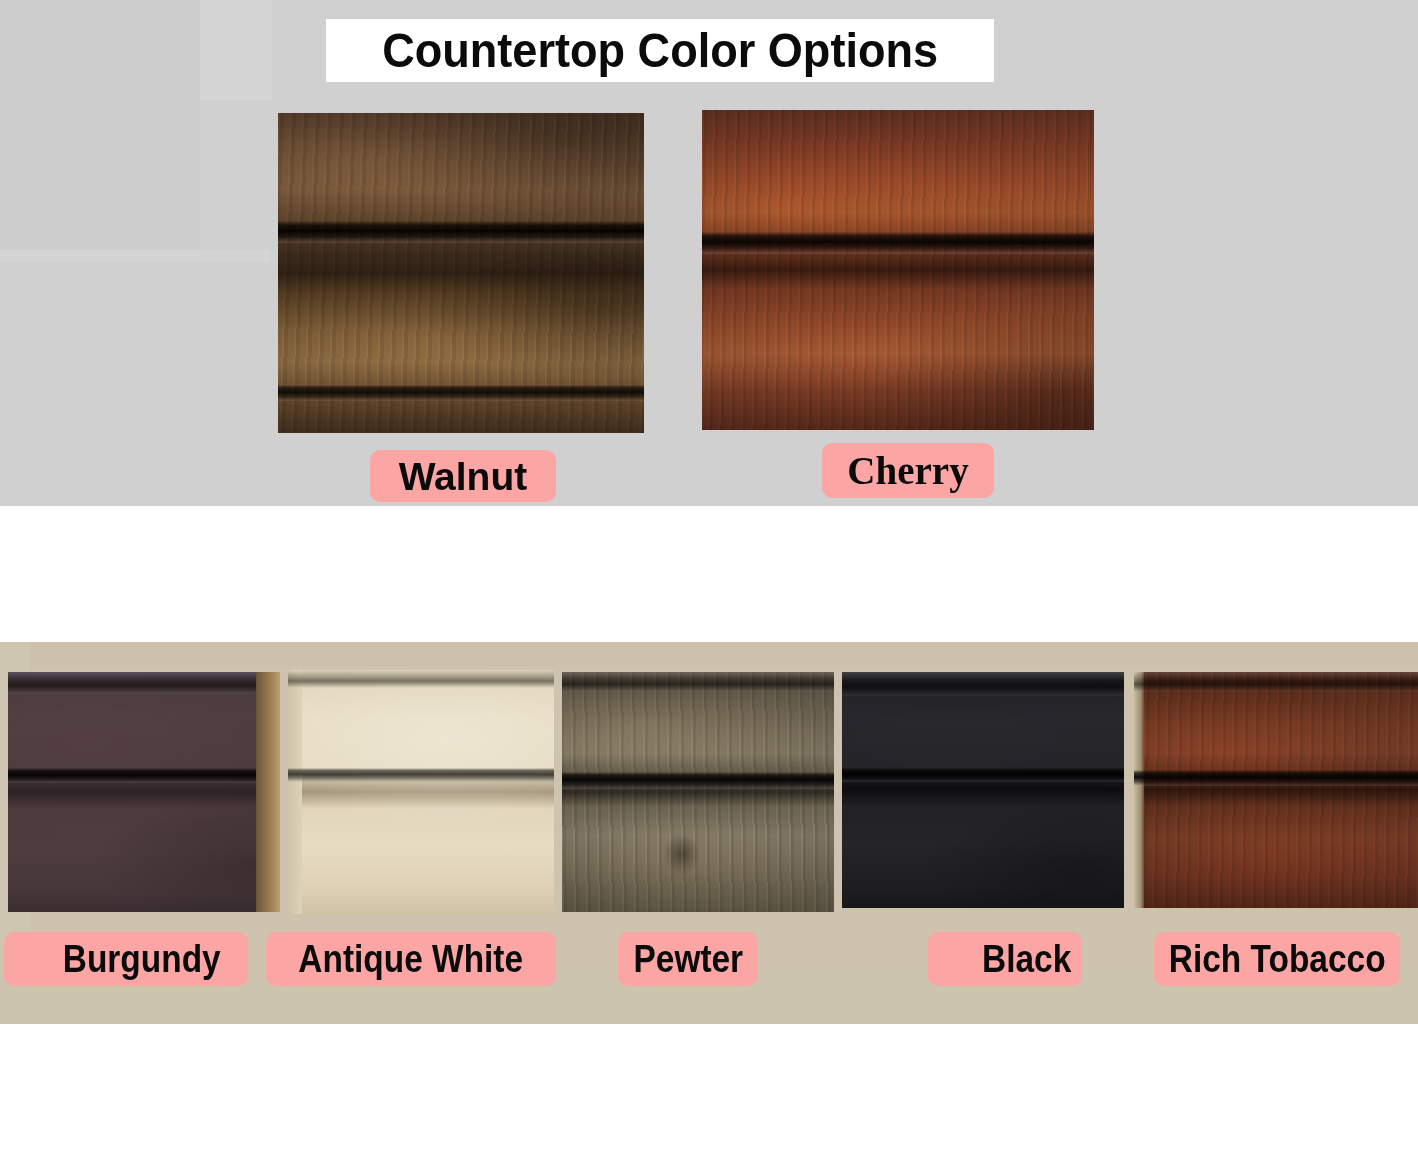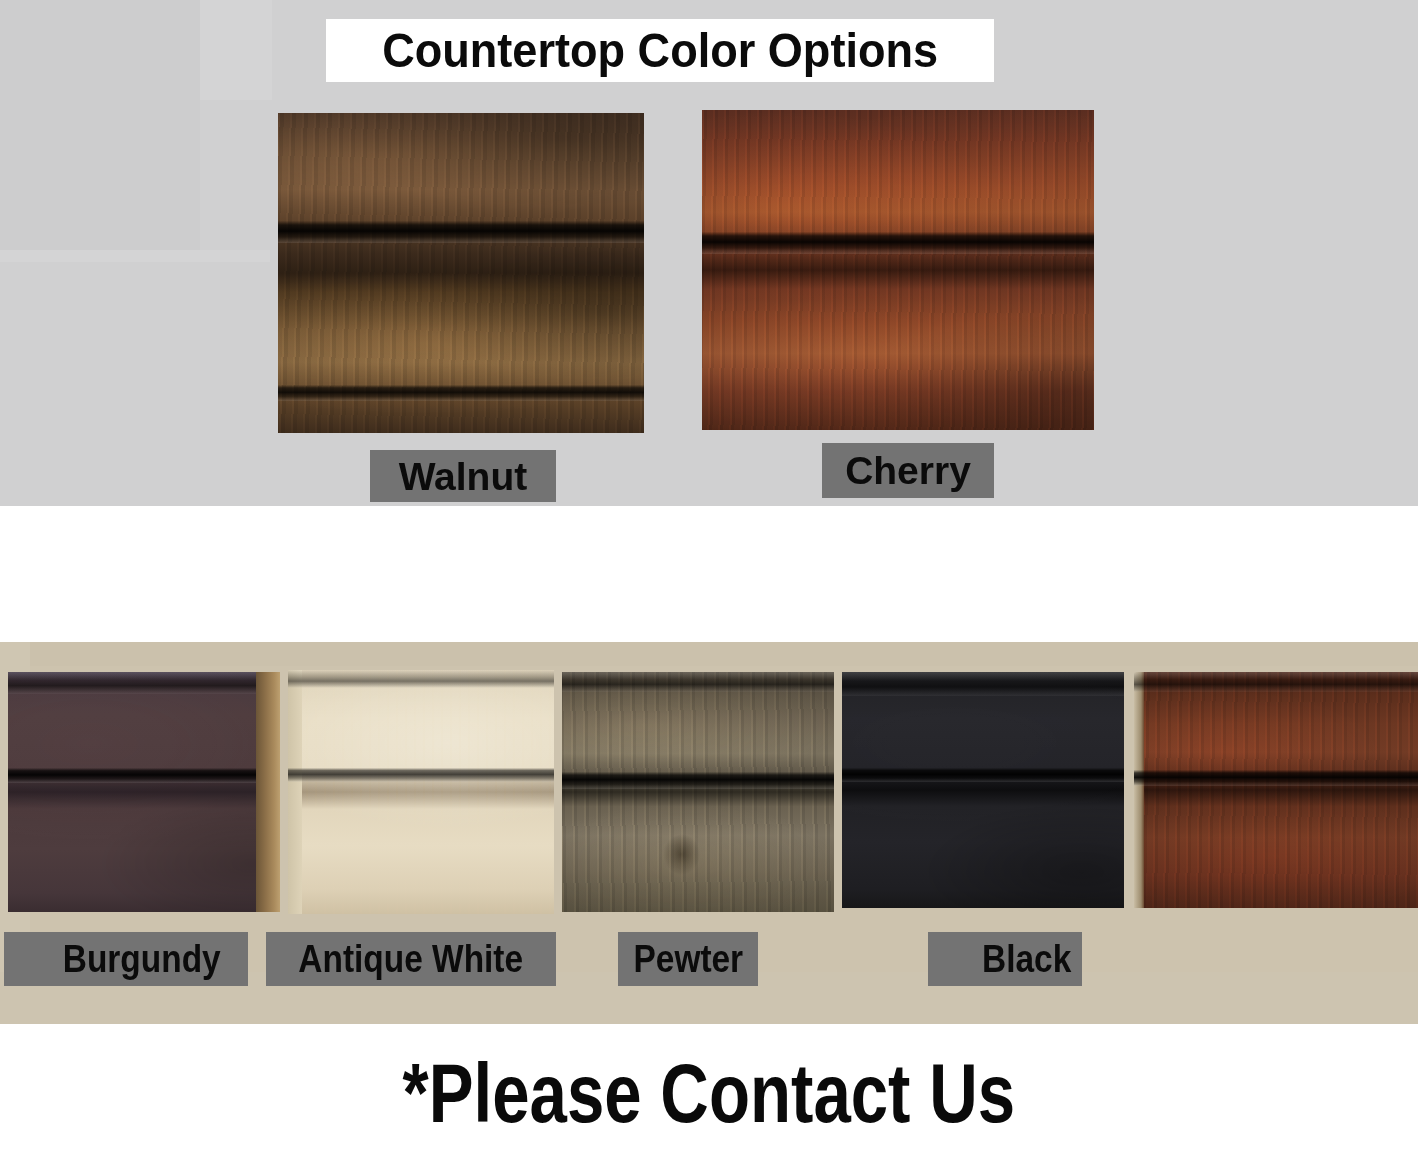--- a/index.html
+++ b/index.html
@@ -40,31 +40,31 @@
     white-space:nowrap;
   }
 
   
   .sw-top{position:absolute;overflow:hidden;}
   #sw-walnut{left:278px;top:113px;width:366px;height:320px;}
   #sw-cherry{left:702px;top:110px;width:392px;height:320px;}
 
   
   .lbl-chip{
-    position:absolute;background:#737373;
-    display:flex;align-items:center;justify-content:center;
+    position:absolute;background:#fca5a5;
+    display:flex;align-items:center;justify-content:center;border-radius:10px;
   }
   .lbl-chip span{
     font-family:"Liberation Sans", sans-serif;
     font-weight:bold;color:#0b0b0b;line-height:1;white-space:nowrap;
   }
   #lbl-walnut{left:370px;top:450px;width:186px;height:52px;}
   #lbl-walnut span{font-size:39px;}
   #lbl-cherry{left:822px;top:443px;width:172px;height:55px;}
-  #lbl-cherry span{font-size:39px;}
+  #lbl-cherry span{font-size:39px;font-family:Liberation Serif, serif;}
 
   
   .white-band{
     position:absolute;left:0;top:506px;width:1418px;height:136px;background:#ffffff;
   }
   .headline{
     position:absolute;left:0;top:540px;width:1418px;height:72px;
     display:flex;align-items:center;justify-content:center;
   }
   .headline span{
@@ -361,19 +361,19 @@
   </div>
   <div class="lbl-chip lbl-bot" id="lbl-antiquewhite">
     <span>Antique White</span>
   </div>
   <div class="lbl-chip lbl-bot" id="lbl-pewter">
     <span>Pewter</span>
   </div>
   <div class="lbl-chip lbl-bot" id="lbl-black">
     <span>Black</span>
   </div>
+  <div class="lbl-chip lbl-bot" id="lbl-richtobacco">
+    <span>Rich Tobacco</span>
+  </div>
 
   <div class="footer-band"></div>
-  <div class="footer-text">
-    <span>*Please Contact Us</span>
-  </div>
 
 </div>
 
 </body></html>

